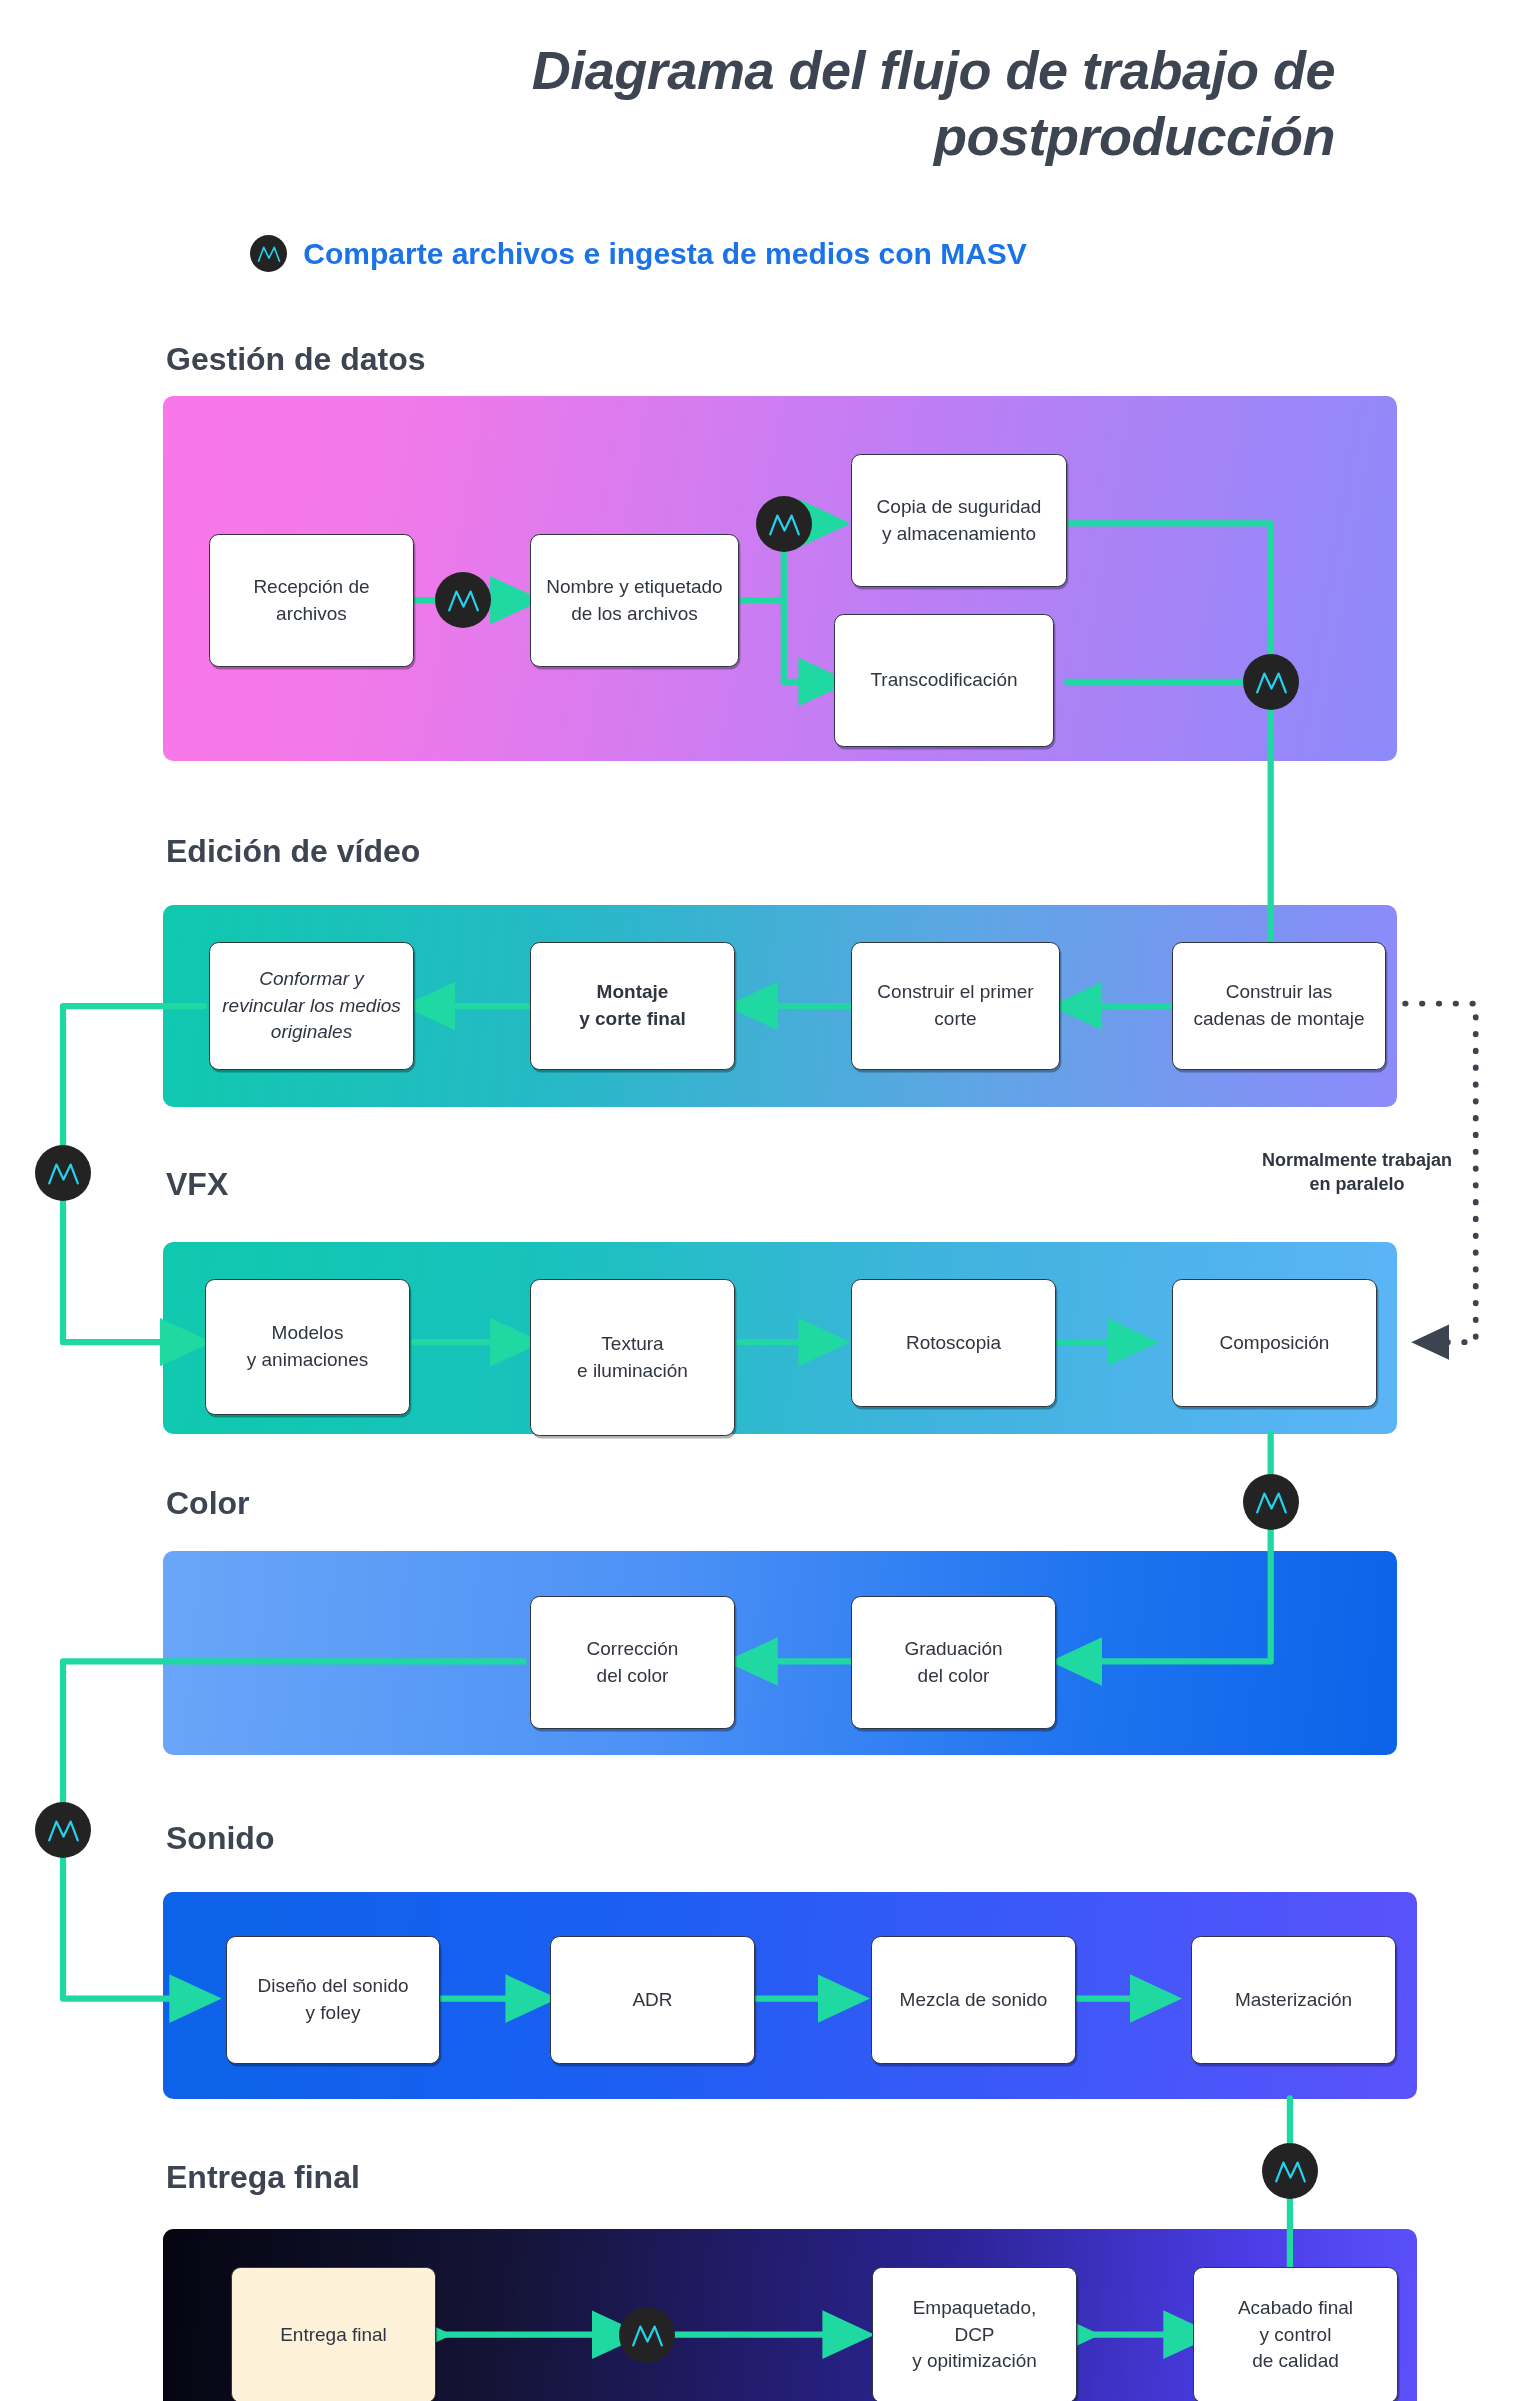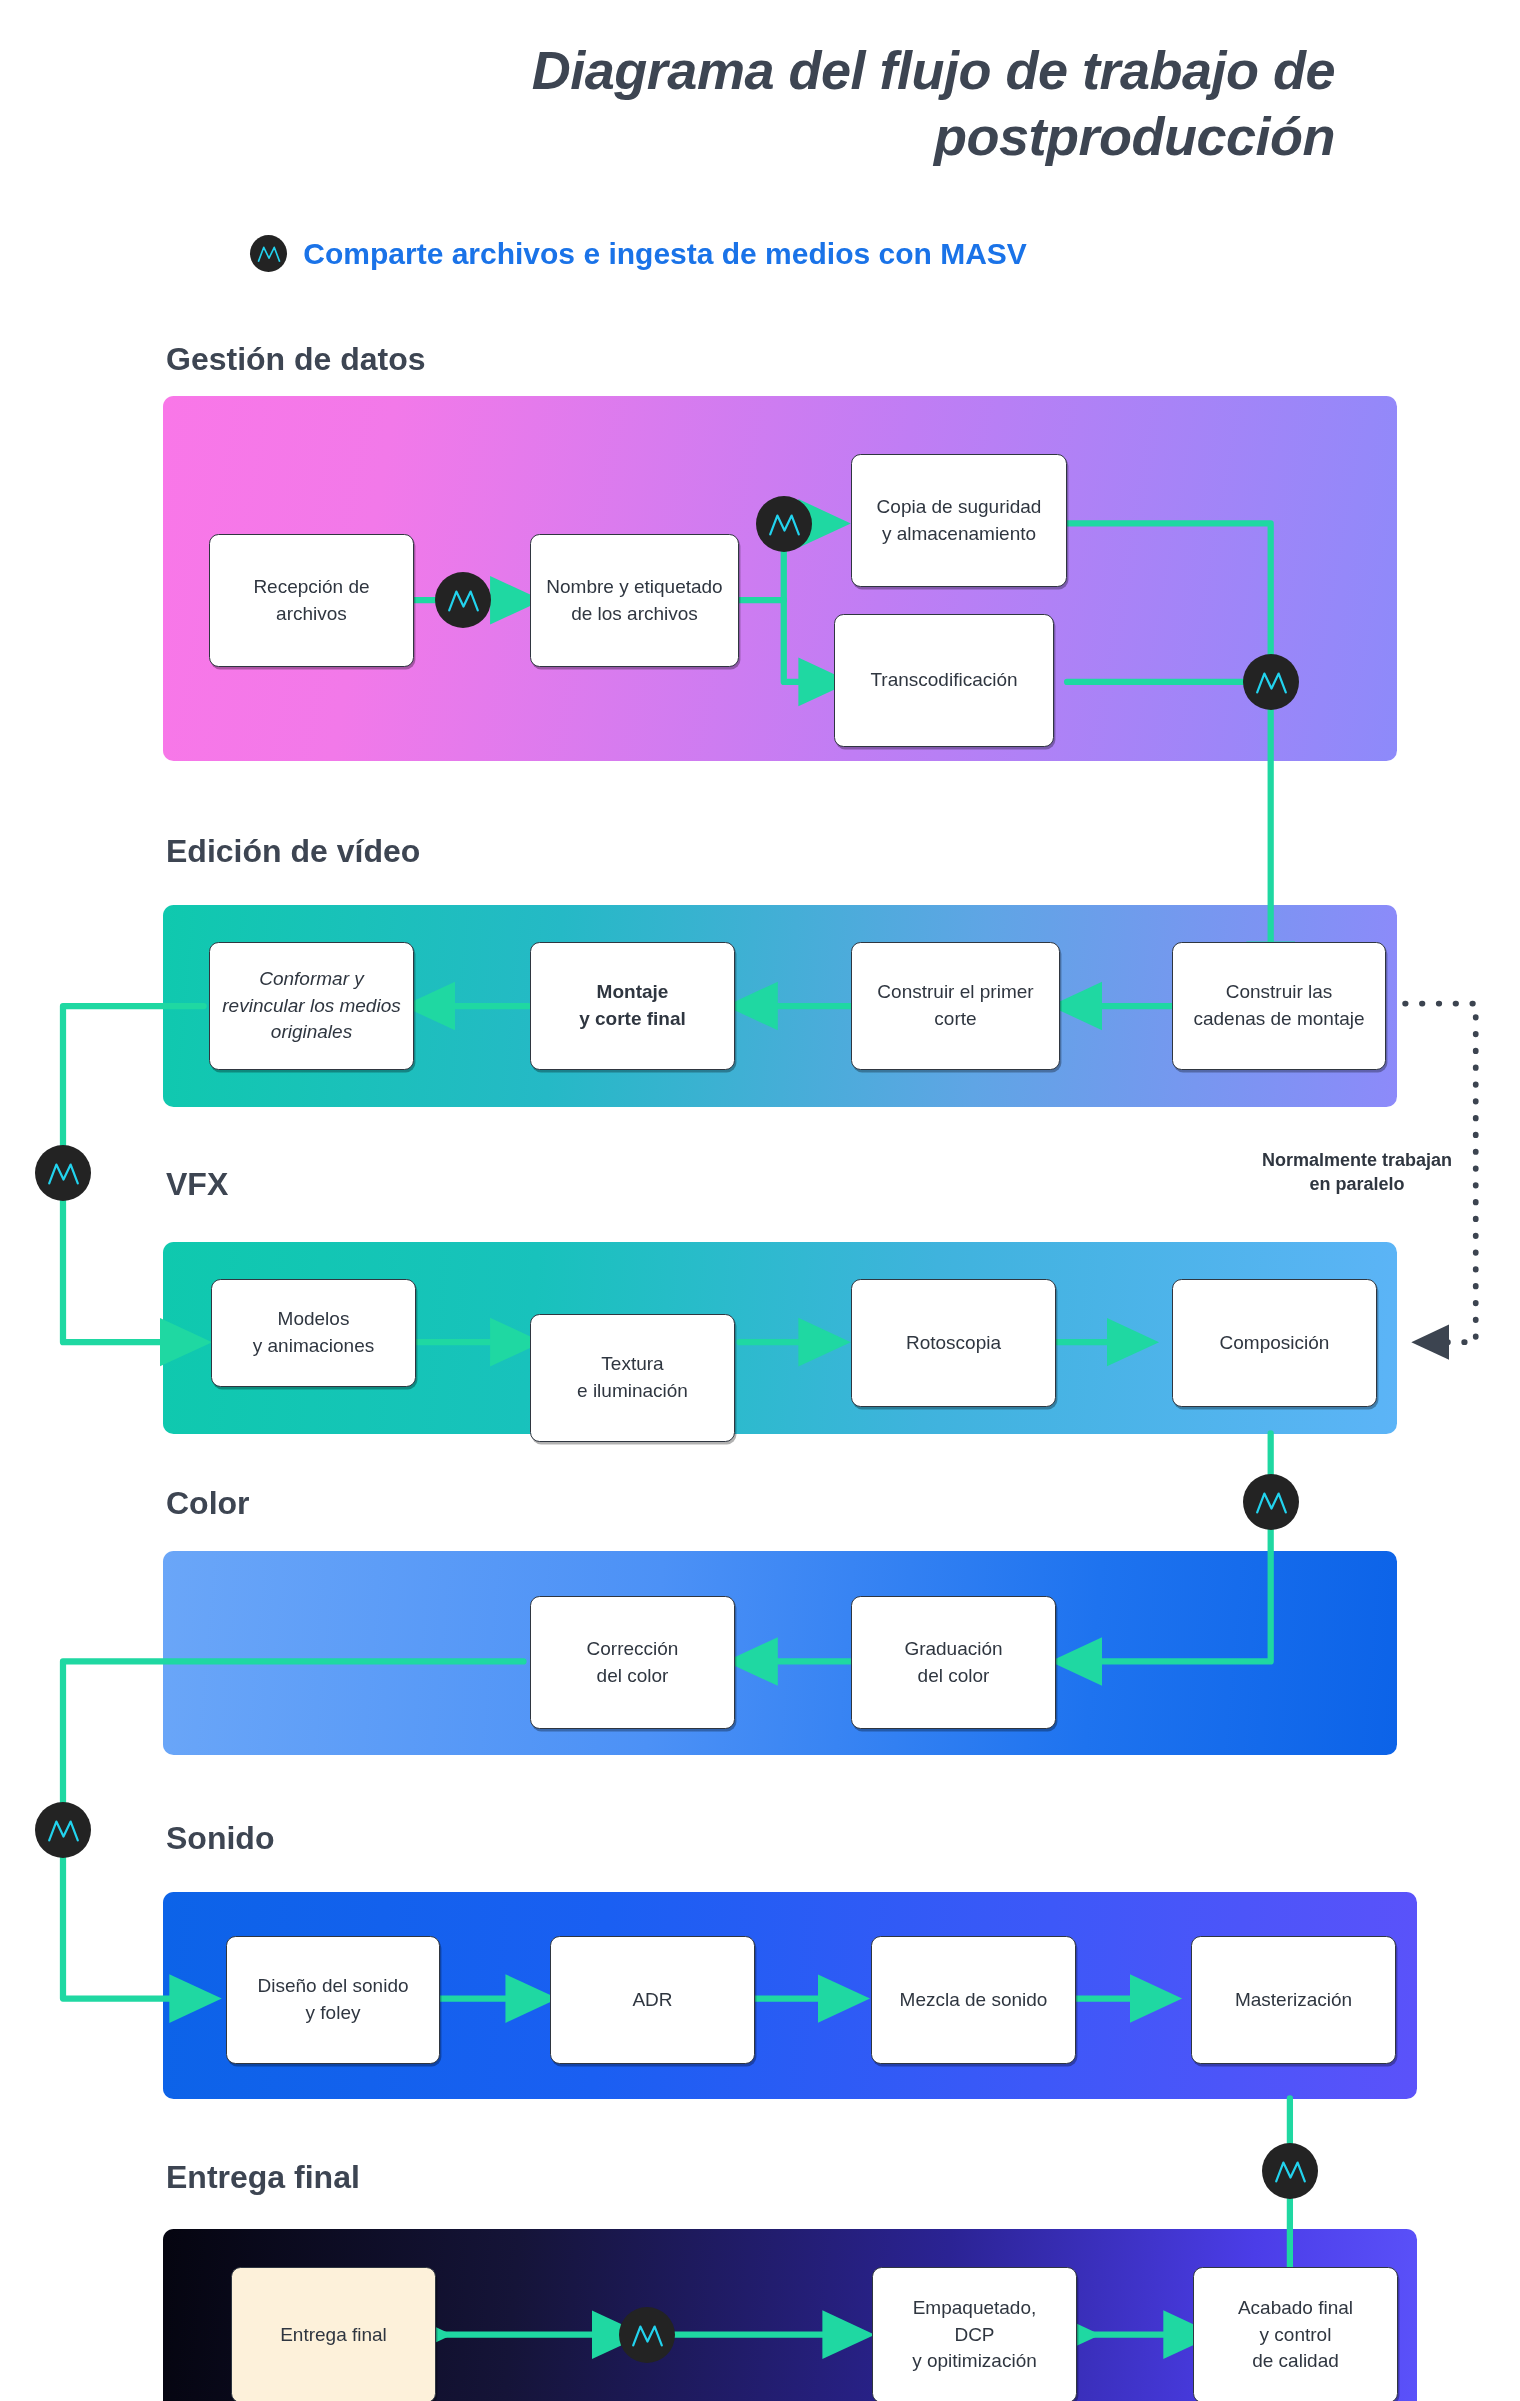--- a/index.html
+++ b/index.html
@@ -231,23 +231,23 @@
   <div class="node" style="left:209px;  top:942px; width:205px; height:128px;font-style:italic;">Conformar y
 revincular los medios
 originales</div>
   <div class="node" style="left:530px; top:942px; width:205px; height:128px;font-weight:bold;">Montaje
 y corte final</div>
   <div class="node" style="left:851px; top:942px; width:209px; height:128px;">Construir el primer
 corte</div>
   <div class="node" style="left:1172px; top:942px; width:214px; height:128px;">Construir las
 cadenas de montaje</div>
 
-  <div class="node" style="left:211px;  top:1279px; width:205px; height:108px;">Modelos
+  <div class="node" style="left:205px;  top:1279px; width:205px; height:136px;">Modelos
 y animaciones</div>
-  <div class="node" style="left:530px; top:1314px; width:205px; height:128px;">Textura
+  <div class="node" style="left:530px; top:1279px; width:205px; height:157px;">Textura
 e iluminación</div>
   <div class="node" style="left:851px; top:1279px; width:205px; height:128px;">Rotoscopia</div>
   <div class="node" style="left:1172px; top:1279px; width:205px; height:128px;">Composición</div>
 
   <div class="node" style="left:530px; top:1596px; width:205px; height:133px;">Corrección
 del color</div>
   <div class="node" style="left:851px; top:1596px; width:205px; height:133px;">Graduación
 del color</div>
 
   <div class="node" style="left:226px;  top:1936px; width:214px; height:128px;">Diseño del sonido

